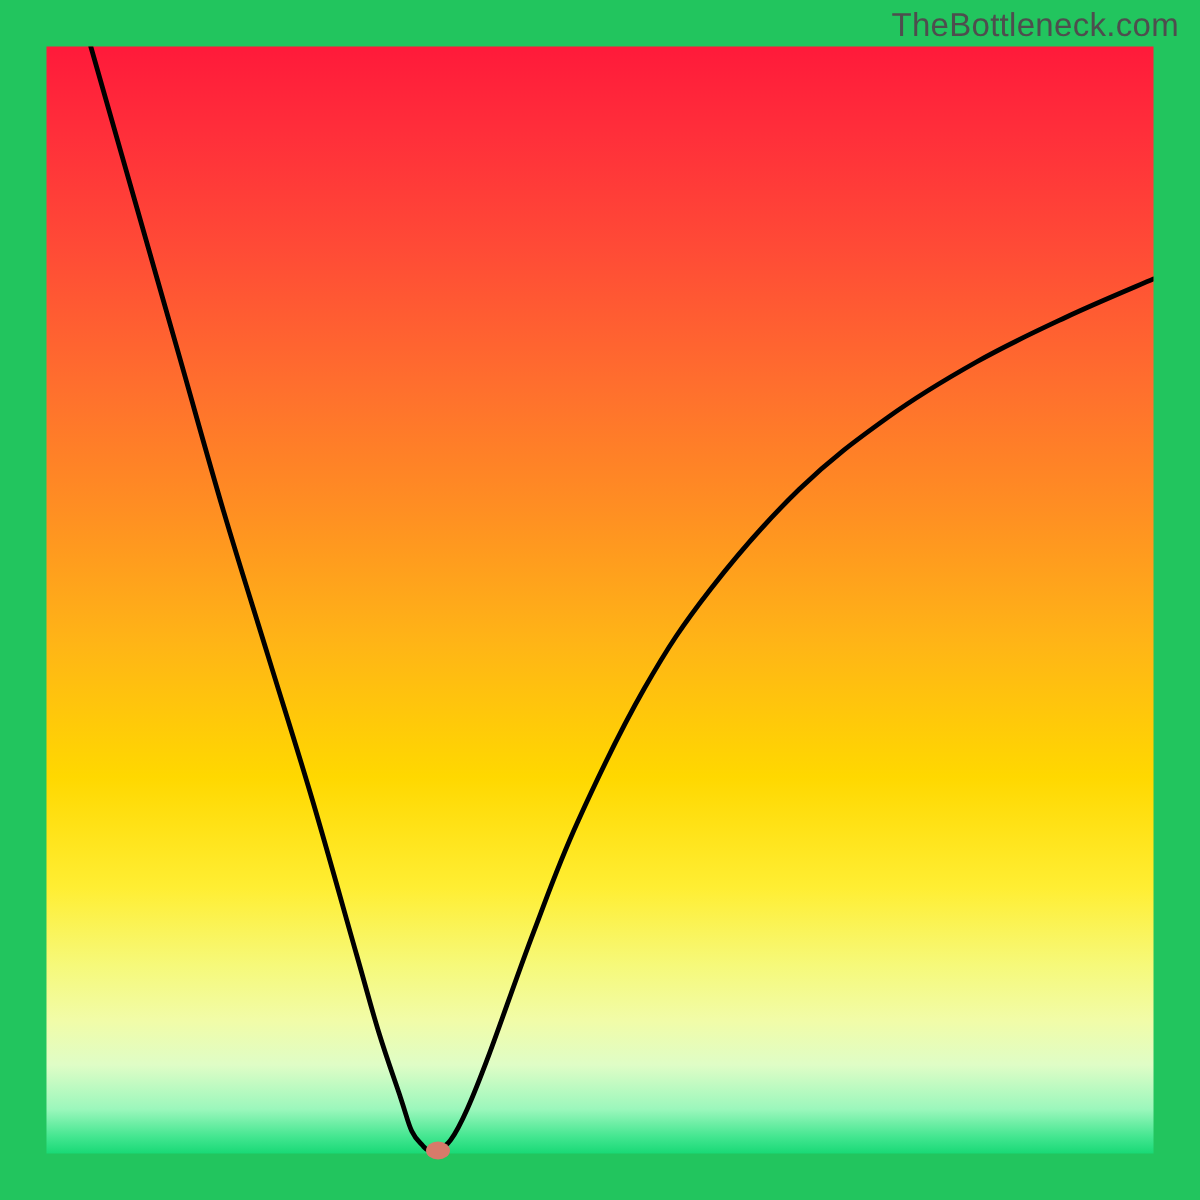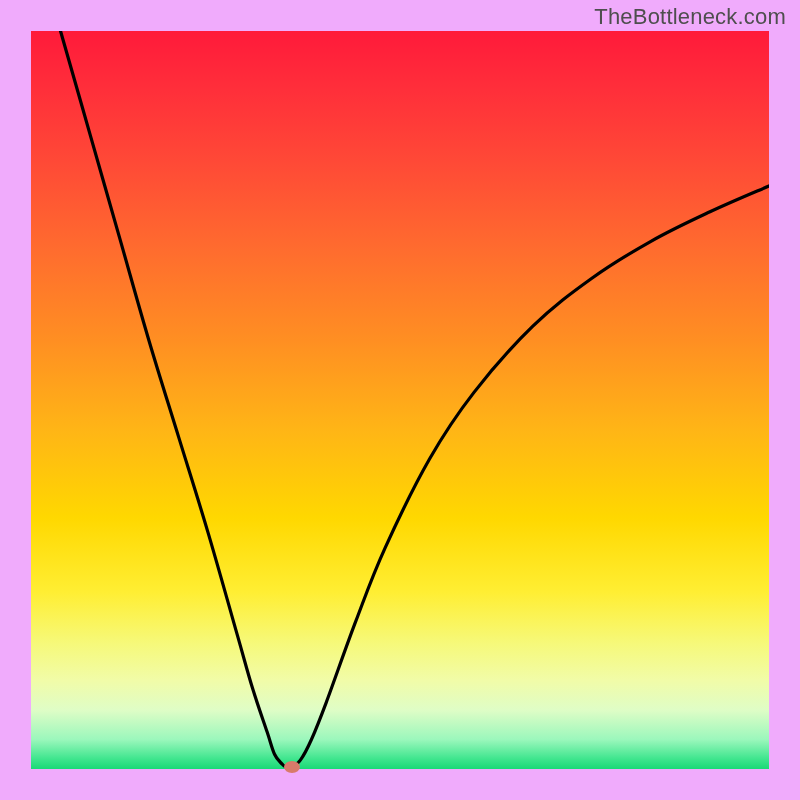--- a/index.html
+++ b/index.html
@@ -8,21 +8,21 @@
     width: 800px;
     height: 800px;
     background: #000;
     overflow: hidden;
     font-family: Arial, Helvetica, sans-serif;
   }
   .frame {
     position: relative;
     width: 800px;
     height: 800px;
-    background: #f0abfc;
+    background: #22c55e;
   }
   .watermark {
     position: absolute;
     top: 4px;
     right: 14px;
     color: #4e4e4e;
     font-size: 22px;
     font-weight: 500;
     letter-spacing: 0.2px;
     z-index: 20;

